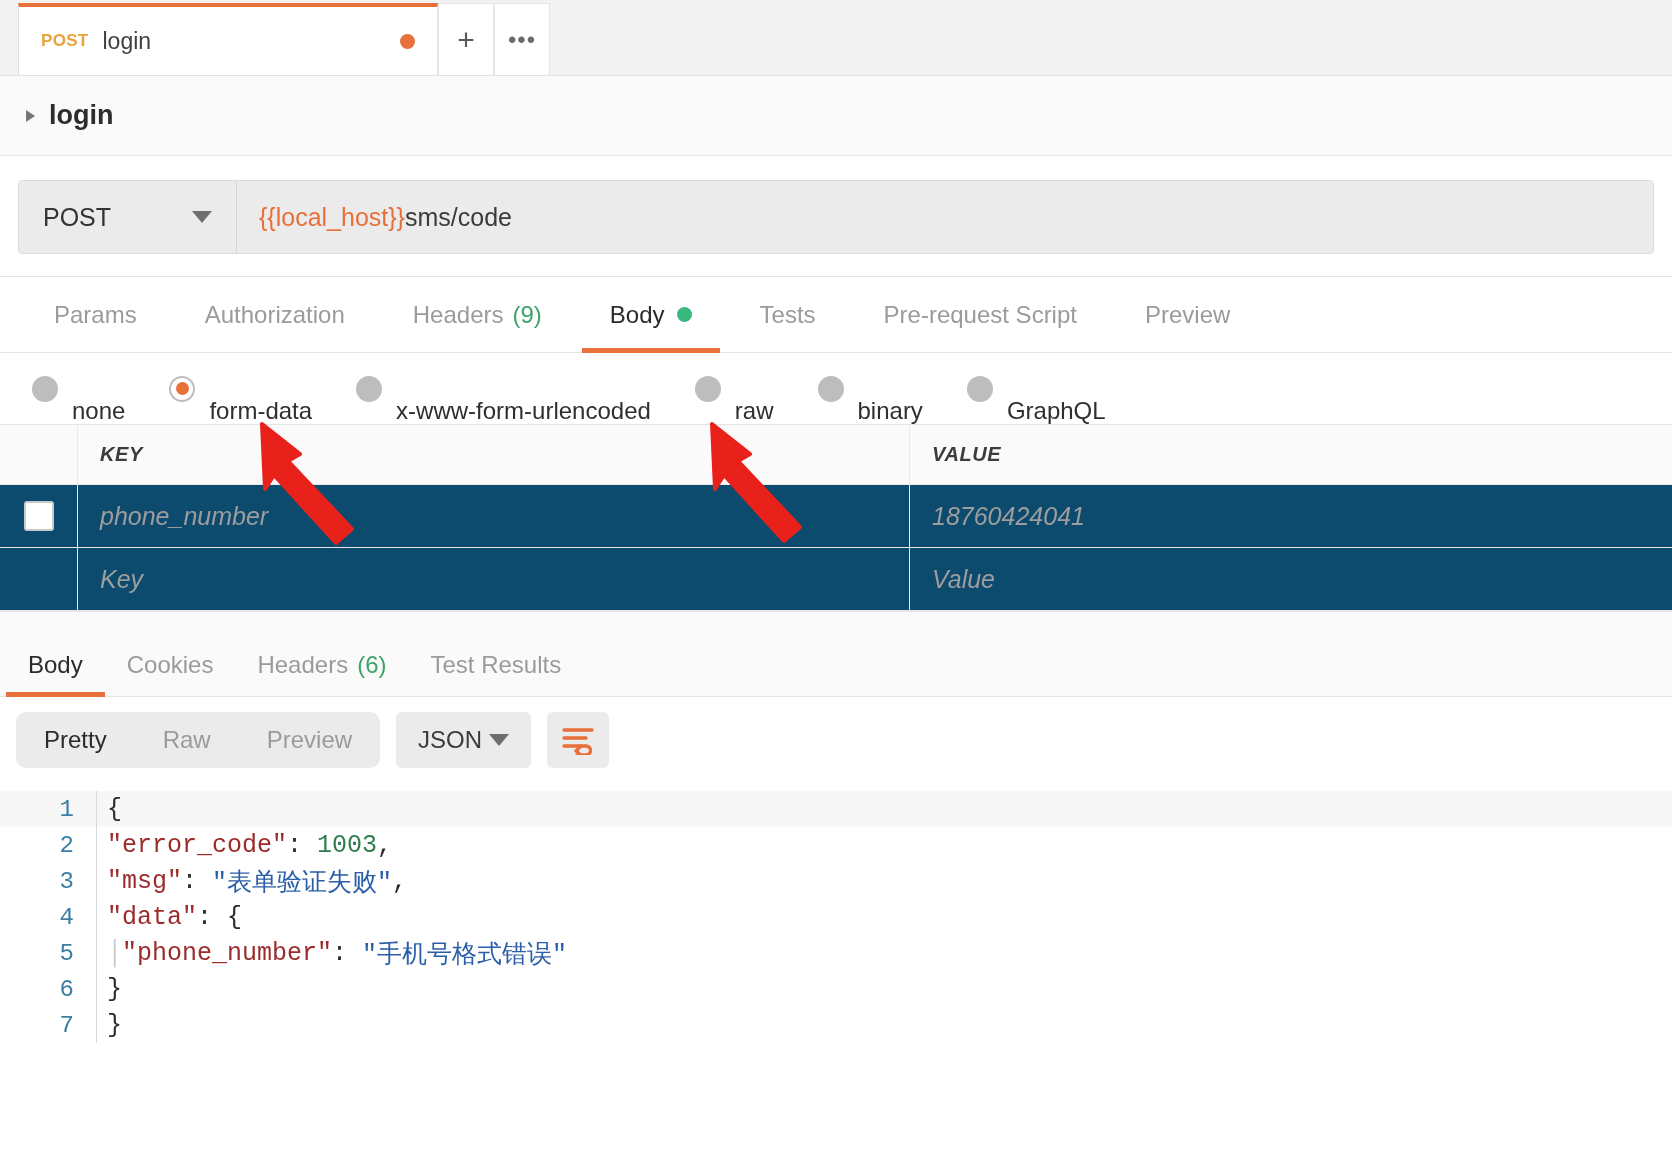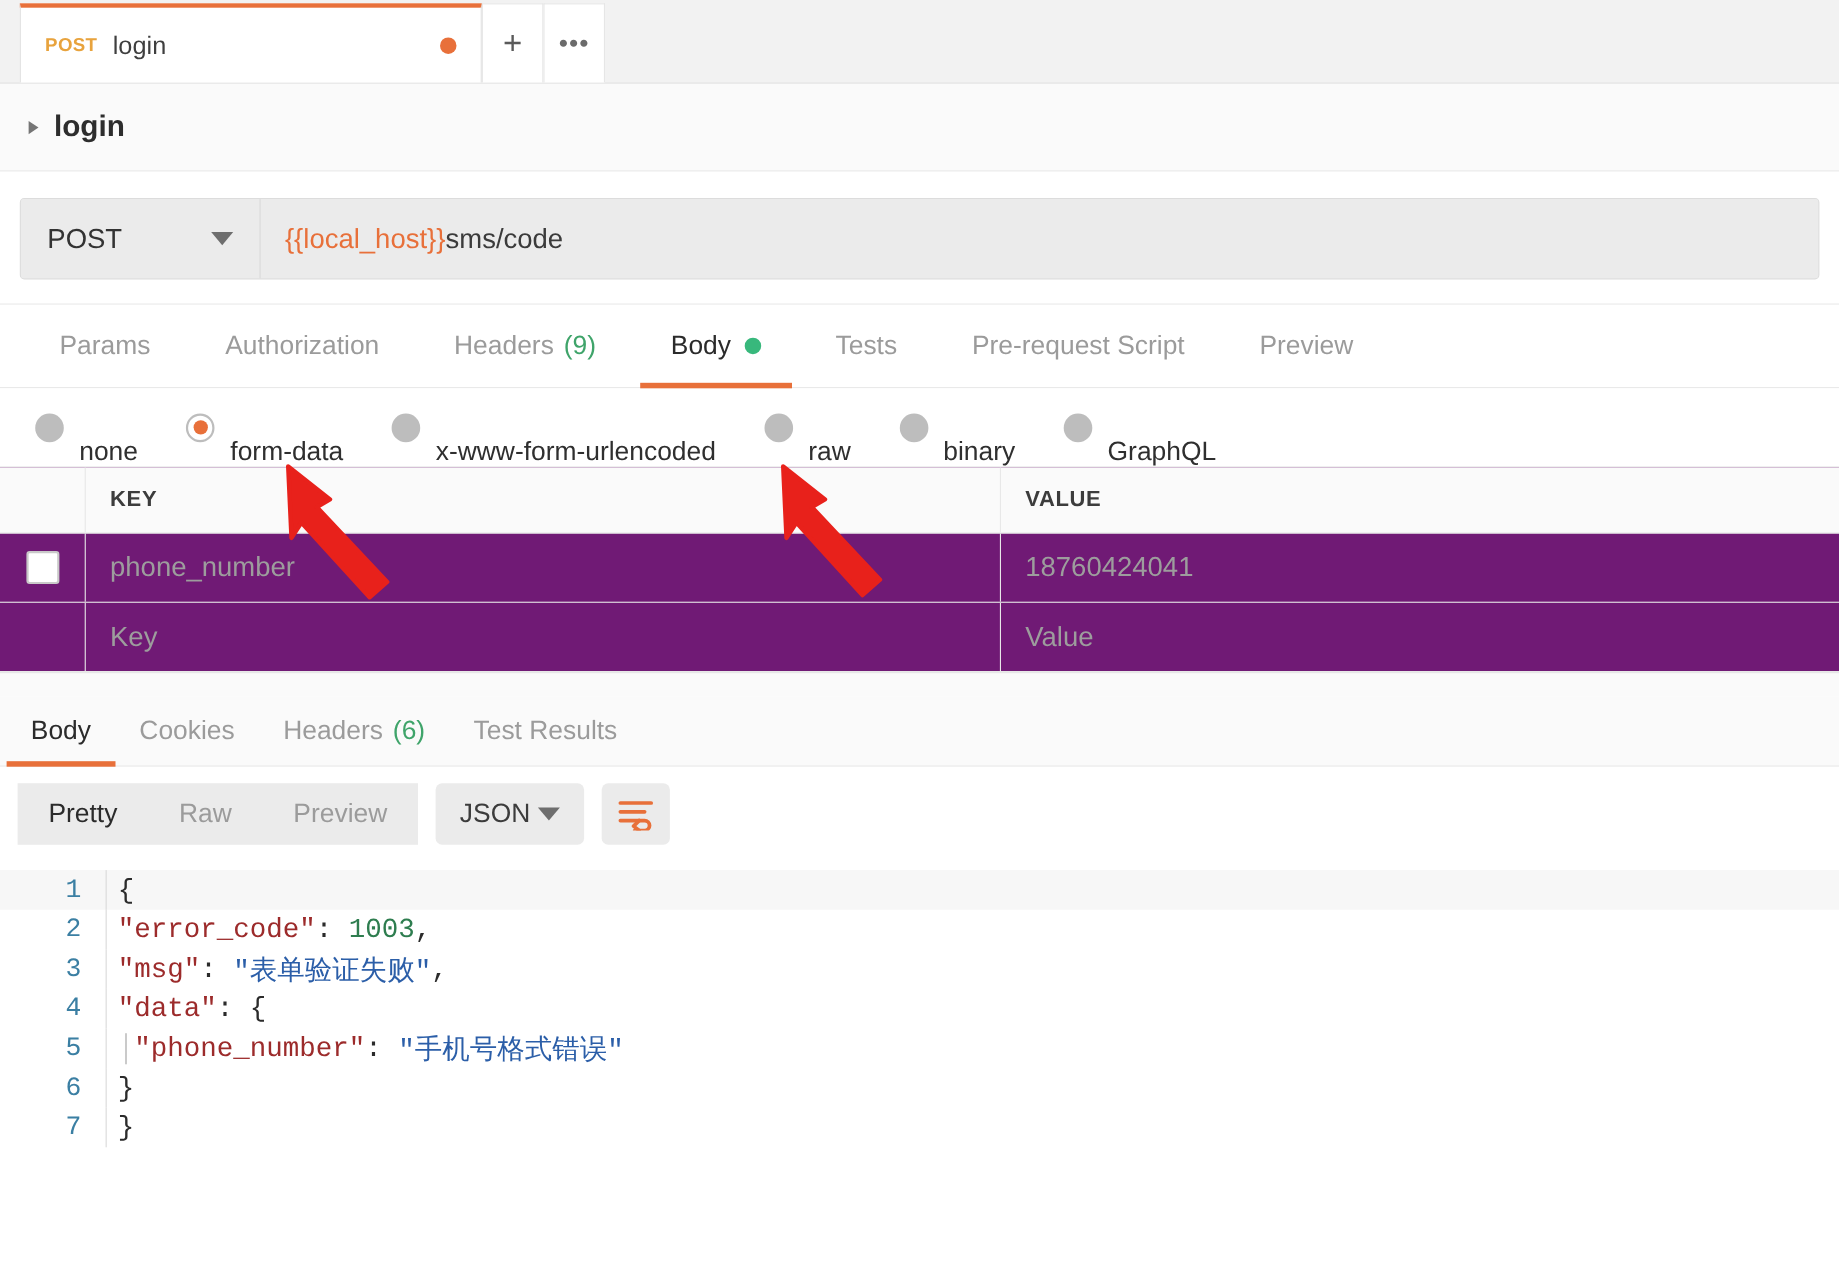--- a/index.html
+++ b/index.html
@@ -194,21 +194,21 @@
   }
   .radio-circle.sel::after {
     content: "";
     width: 13px; height: 13px;
     border-radius: 50%;
     background: #e8703a;
   }
   .radio-label { font-size: 24px; color: #2f2f2f; margin-top: 44px; }
 
   
-  .kvtable { background: #701a75; }
+  .kvtable { background: #0c4a6e; font-style: italic; }
   .kvrow {
     display: flex;
     border-bottom: 1px solid #e8e8e8;
     height: 63px;
     align-items: center;
   }
   .kvrow.head { background: #fafafa; height: 60px; }
   .kv-check {
     width: 78px;
     display: flex;
@@ -276,21 +276,21 @@
     height: 86px;
     display: flex;
     align-items: center;
     padding-left: 16px;
     background: #ffffff;
     gap: 16px;
   }
   .seg-group {
     display: flex;
     background: #ebebeb;
-    border-radius: 0;
+    border-radius: 10px;
     height: 56px;
     align-items: center;
   }
   .seg {
     font-size: 24px;
     color: #9b9b9b;
     padding: 0 28px;
     height: 56px;
     display: flex;
     align-items: center;

